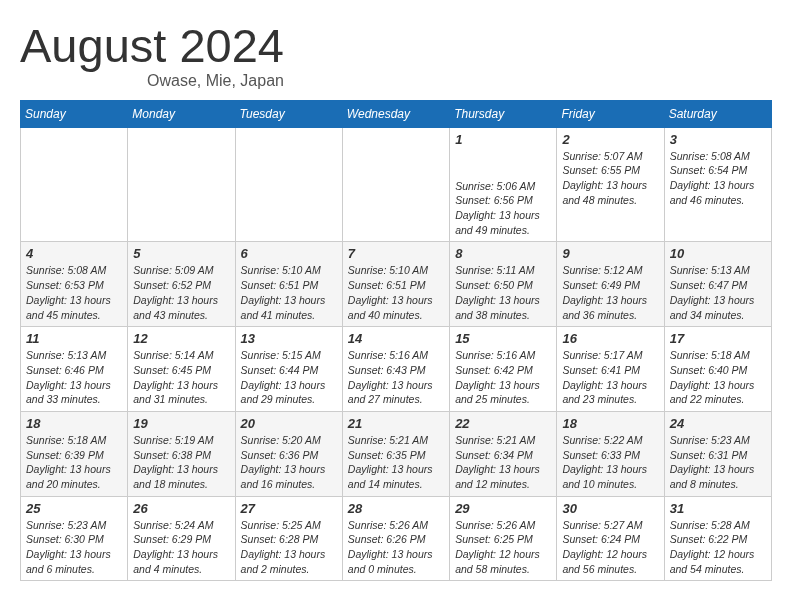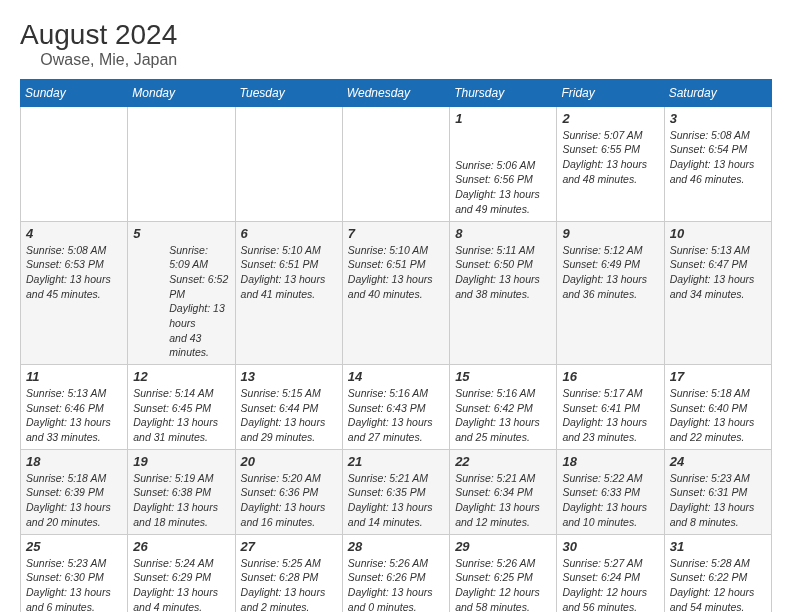--- a/index.html
+++ b/index.html
@@ -35,21 +35,21 @@
     .logo-blue { color: #1a6db5; }
     .logo-icon {
       width: 20px;
       height: 20px;
       margin-left: 2px;
     }
     .title-area {
       text-align: right;
     }
     .month-title {
-      font-size: 28px;
+      font-size: 47px;
       font-weight: normal;
       color: #333;
       line-height: 1.1;
     }
     .location {
       font-size: 16px;
       color: #555;
     }
     .calendar {
       width: 100%;
@@ -147,21 +147,21 @@
         <tr>
           <td>
             <span class="day-num">4</span>
             <div class="day-info" style="white-space: pre-line;">Sunrise: 5:08 AM
 Sunset: 6:53 PM
 Daylight: 13 hours
 and 45 minutes.</div>
           </td>
           <td>
             <span class="day-num">5</span>
-            <div class="day-info" style="white-space: pre-line; margin-left: 36px;">Sunrise: 5:09 AM
+            <div class="day-info" style="white-space: pre-line;">Sunrise: 5:09 AM
 Sunset: 6:52 PM
 Daylight: 13 hours
 and 43 minutes.</div>
           </td>
           <td>
             <span class="day-num">6</span>
             <div class="day-info" style="white-space: pre-line;">Sunrise: 5:10 AM
 Sunset: 6:51 PM
 Daylight: 13 hours
 and 41 minutes.</div>

